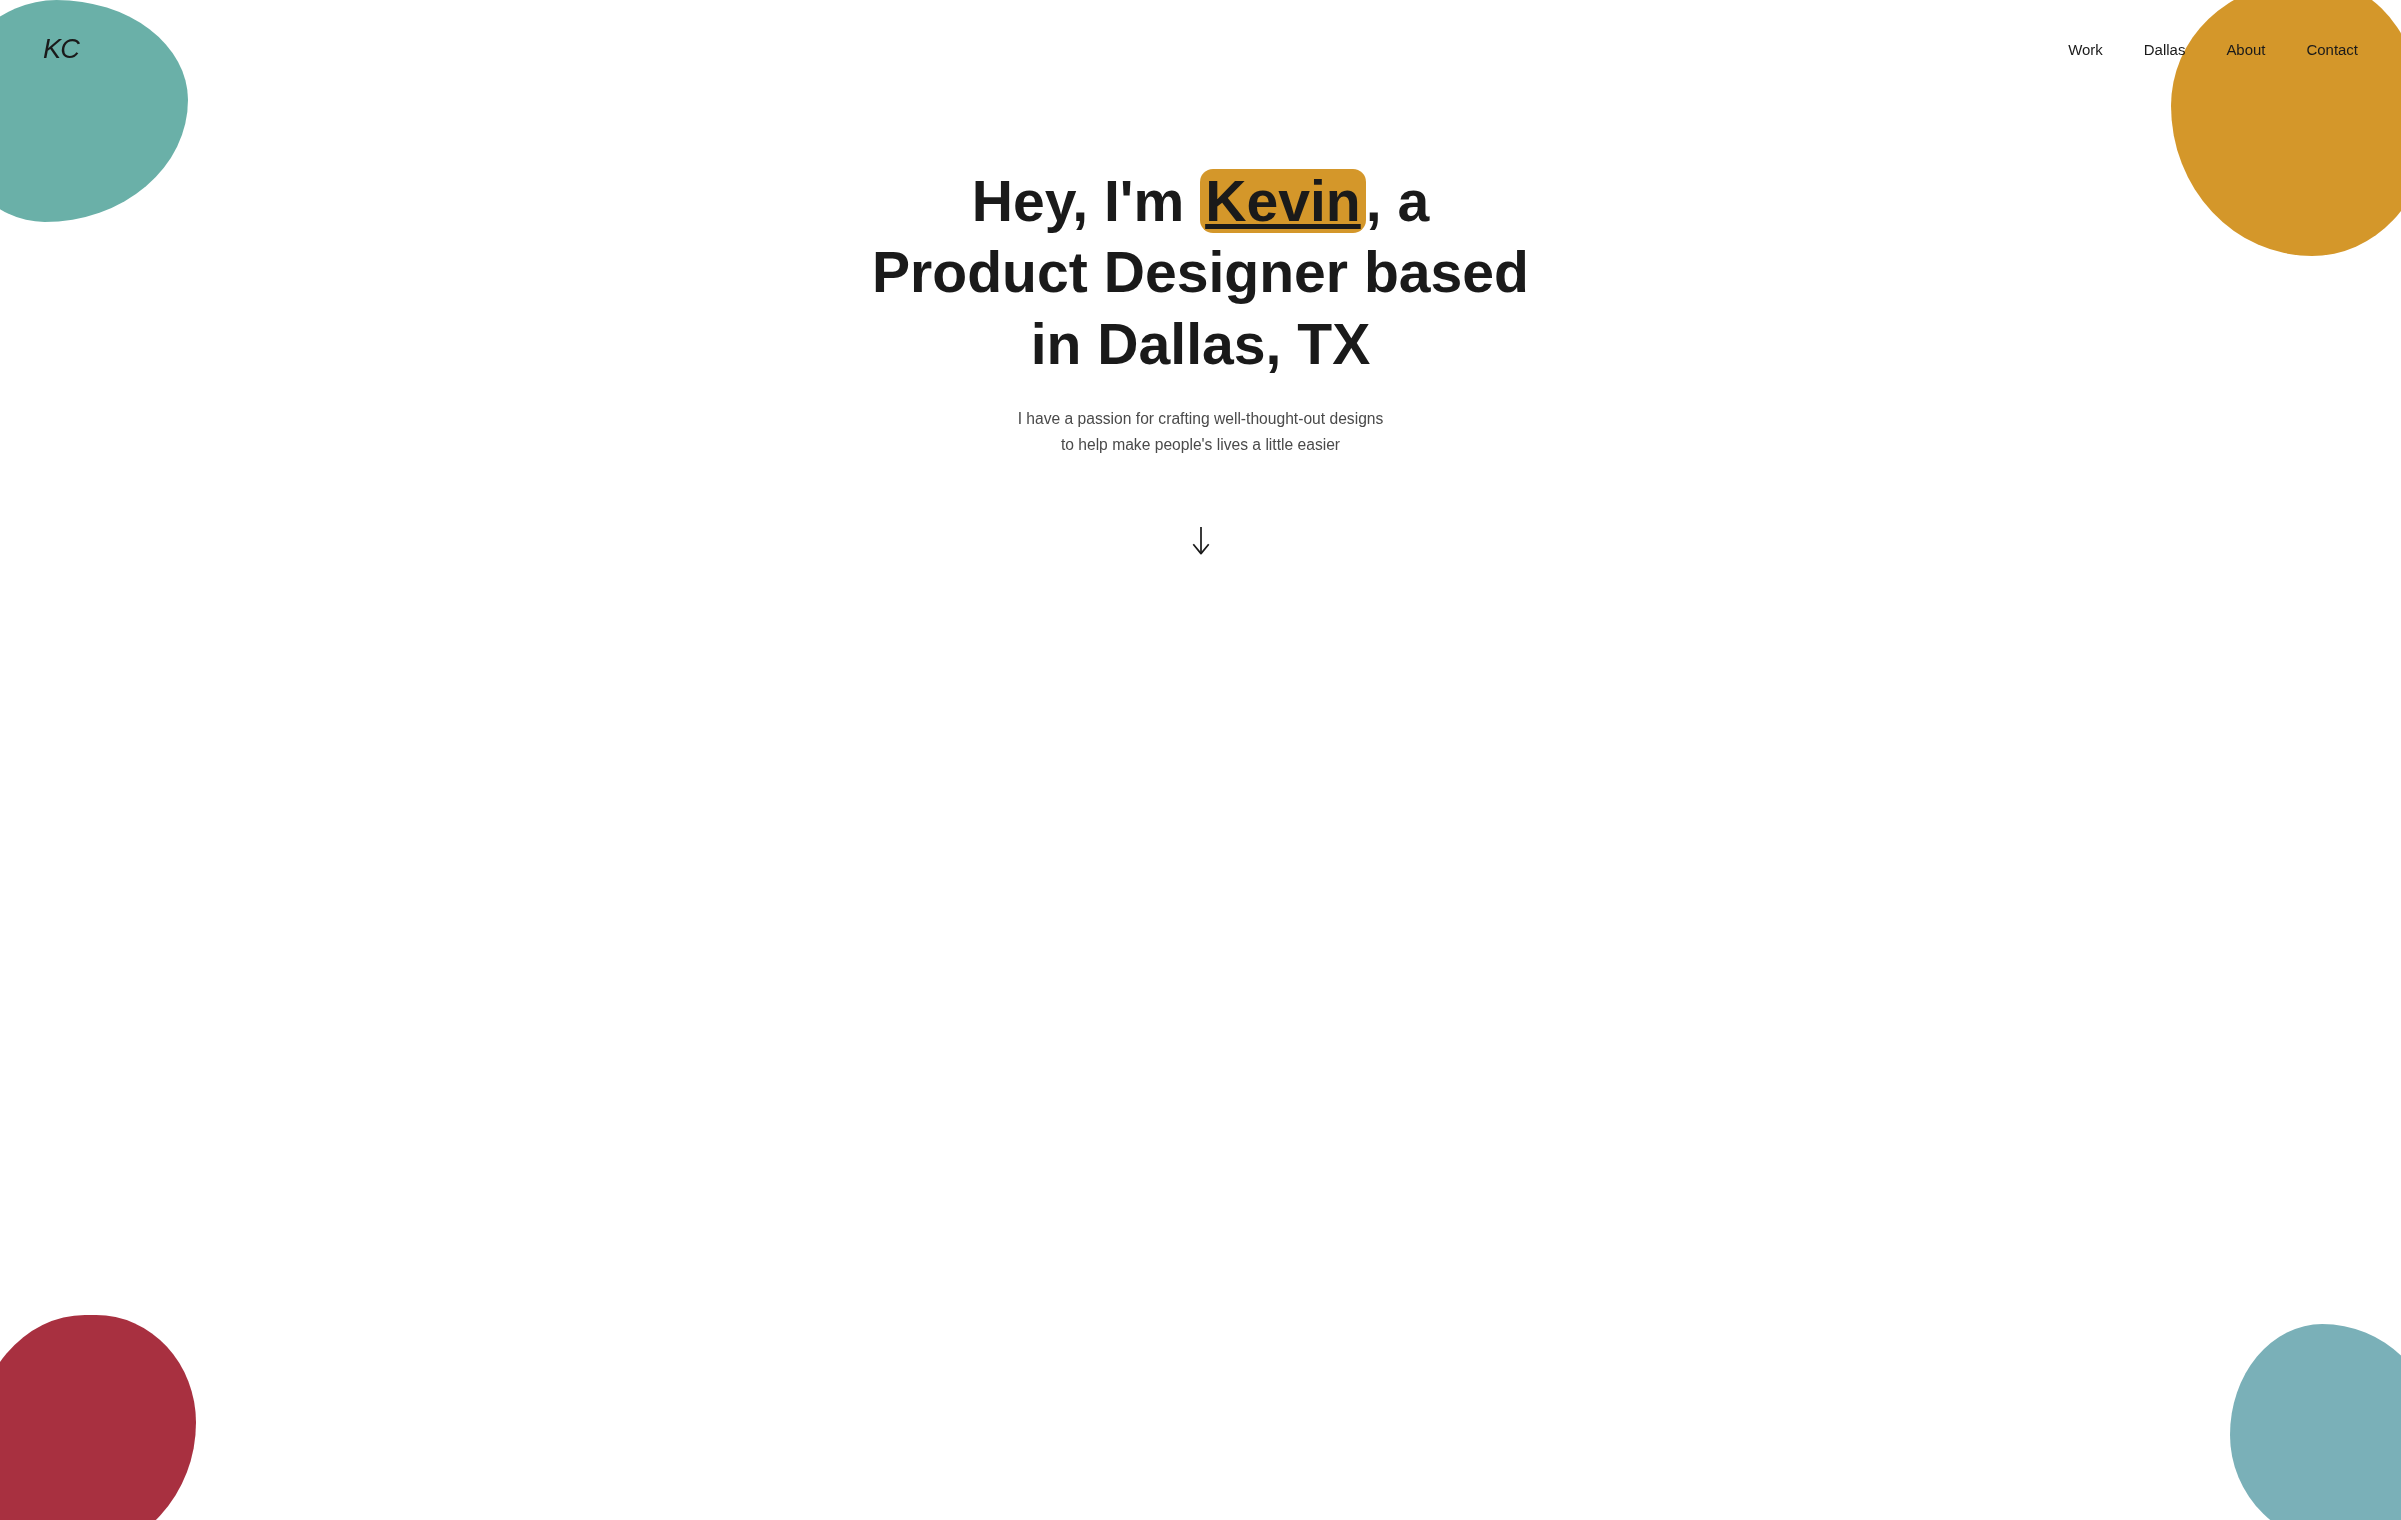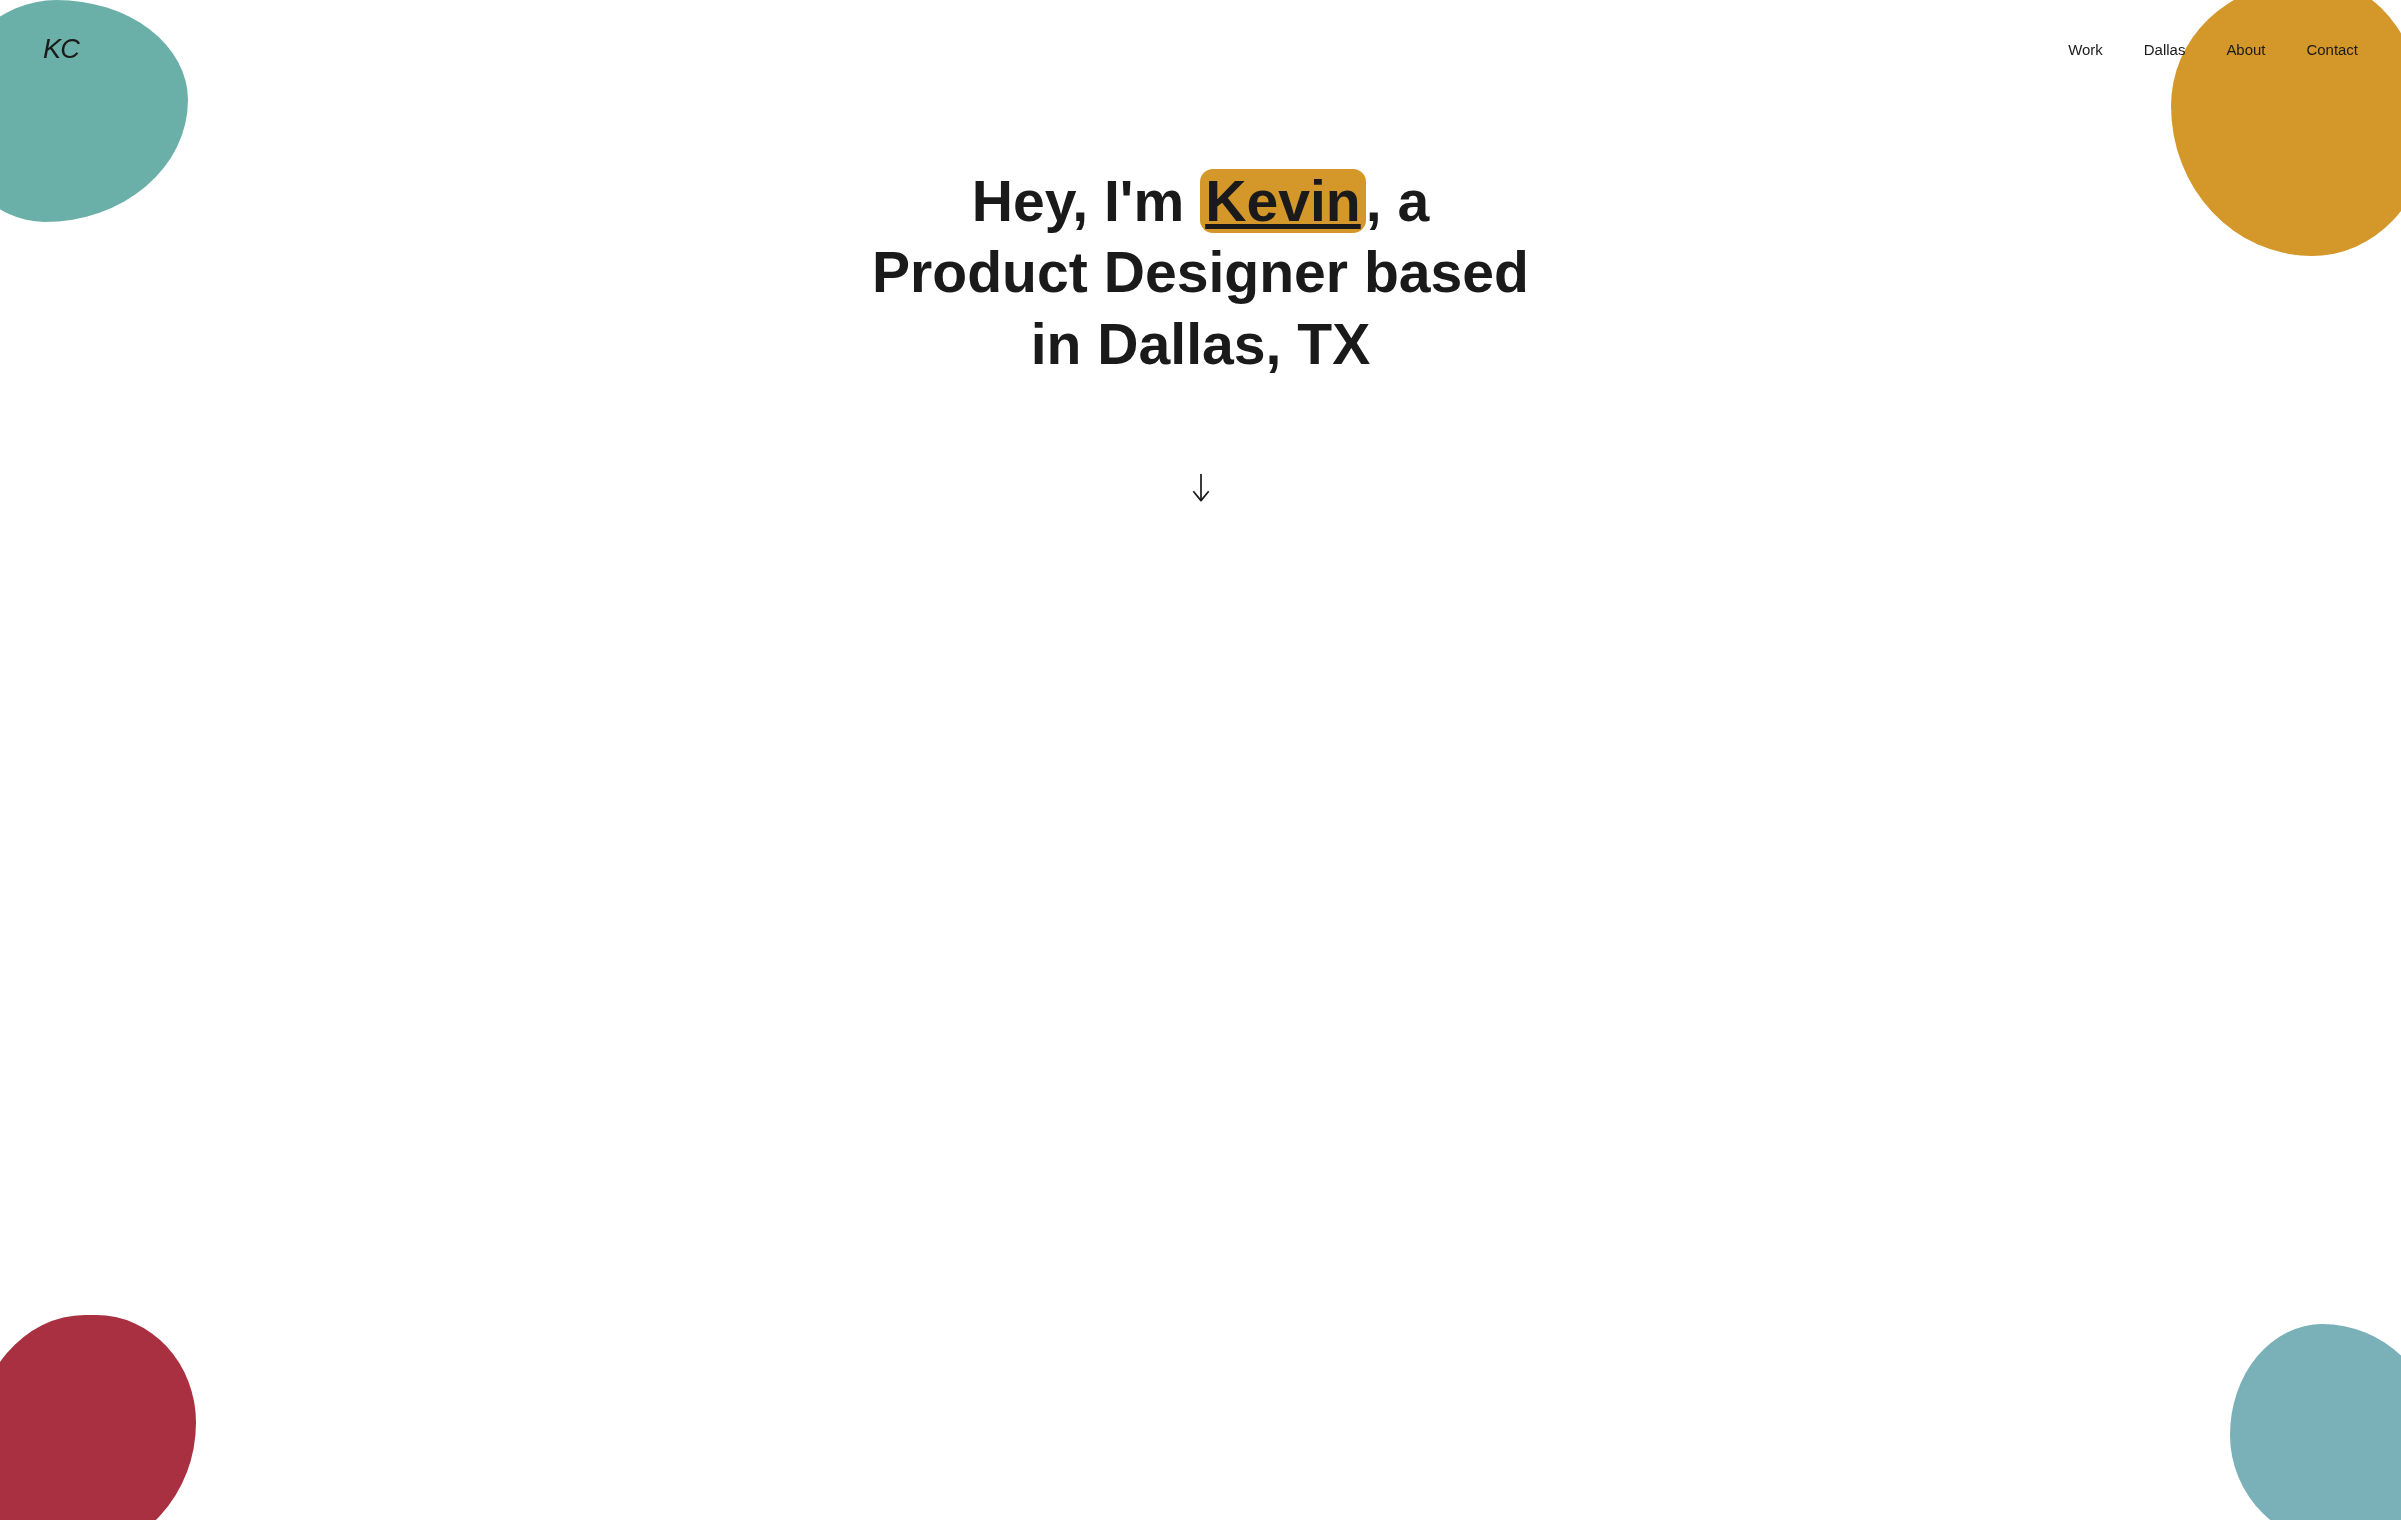--- a/index.html
+++ b/index.html
@@ -170,20 +170,24 @@
     <li>
       <a href="#contact">Contact</a>
     </li>
   </ul>
 </nav>
 
 <section class="hero">
   <h1 class="hero-title">
     <span>Hey, I'm </span><span class="name-highlight">Kevin</span><span>, a Product Designer based in Dallas, TX</span>
   </h1>
+  <p class="hero-subtitle">
+    <span>I have a passion for crafting well-thought-out designs</span><br>
+    <span>to help make people's lives a little easier</span>
+  </p>
 
   <div class="scroll-arrow">
     <svg viewBox="0 0 28 36" fill="none" xmlns="http://www.w3.org/2000/svg">
       <line x1="14" y1="0" x2="14" y2="30" stroke="#1a1a1a" stroke-width="2"></line>
       <polyline points="5,20 14,31 23,20" fill="none" stroke="#1a1a1a" stroke-width="2" stroke-linejoin="round"></polyline>
     </svg>
   </div>
 </section>
 
 

